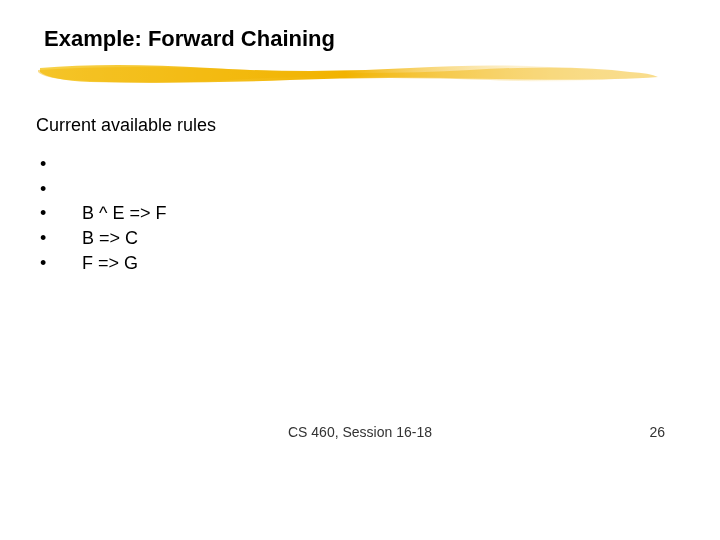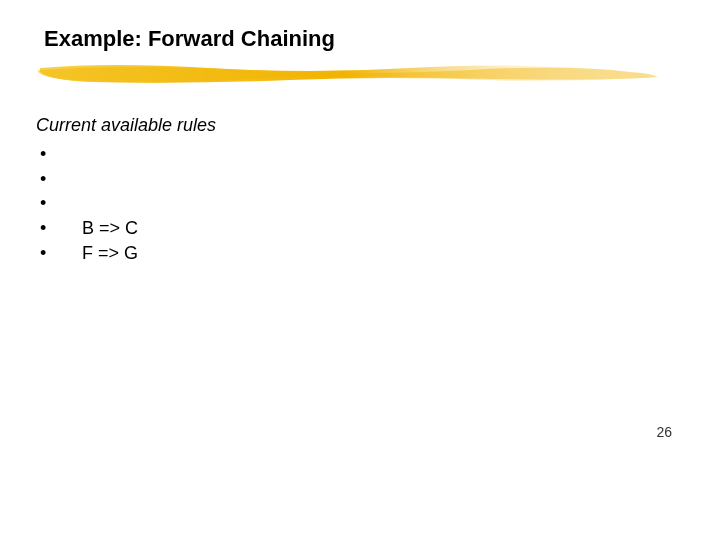--- a/index.html
+++ b/index.html
@@ -34,22 +34,21 @@
     height: 40px;
   }
   .content {
     position: absolute;
     top: 113px;
     left: 36px;
     font-size: 18px;
     line-height: 1.38;
   }
   .heading {
-    margin-bottom: 4px;
-    font-style: italic;
+    margin-bottom: 14px;
   }
   .rules {
     list-style: none;
     padding: 0;
     margin: 0;
   }
   .rules li {
     display: flex;
     align-items: baseline;
   }
@@ -63,21 +62,21 @@
     position: absolute;
     bottom: 28px;
     width: 100%;
     text-align: center;
     font-size: 14px;
     color: #333;
   }
   .footer-right {
     position: absolute;
     bottom: 28px;
-    right: 48px;
+    right: 55px;
     font-size: 14px;
     color: #333;
   }
 </style>
 </head>
 <body>
 
 <div class="slide">
 
   <div class="title">Example: Forward Chaining</div>
@@ -100,27 +99,29 @@
     <div class="heading">Current available rules</div>
     <ul class="rules">
       <li>
         <span class="bullet">•</span>
       </li>
       <li>
         <span class="bullet">•</span>
       </li>
       <li>
         <span class="bullet">•</span>
+        <span>B ^ E =&gt; F</span>
       </li>
       <li>
         <span class="bullet">•</span>
         <span>B =&gt; C</span>
       </li>
       <li>
         <span class="bullet">•</span>
         <span>F =&gt; G</span>
       </li>
     </ul>
   </div>
 
+  <div class="footer-center">CS 460, Session 16-18</div>
   <div class="footer-right">26</div>
 
 </div>
 
 </body></html>

